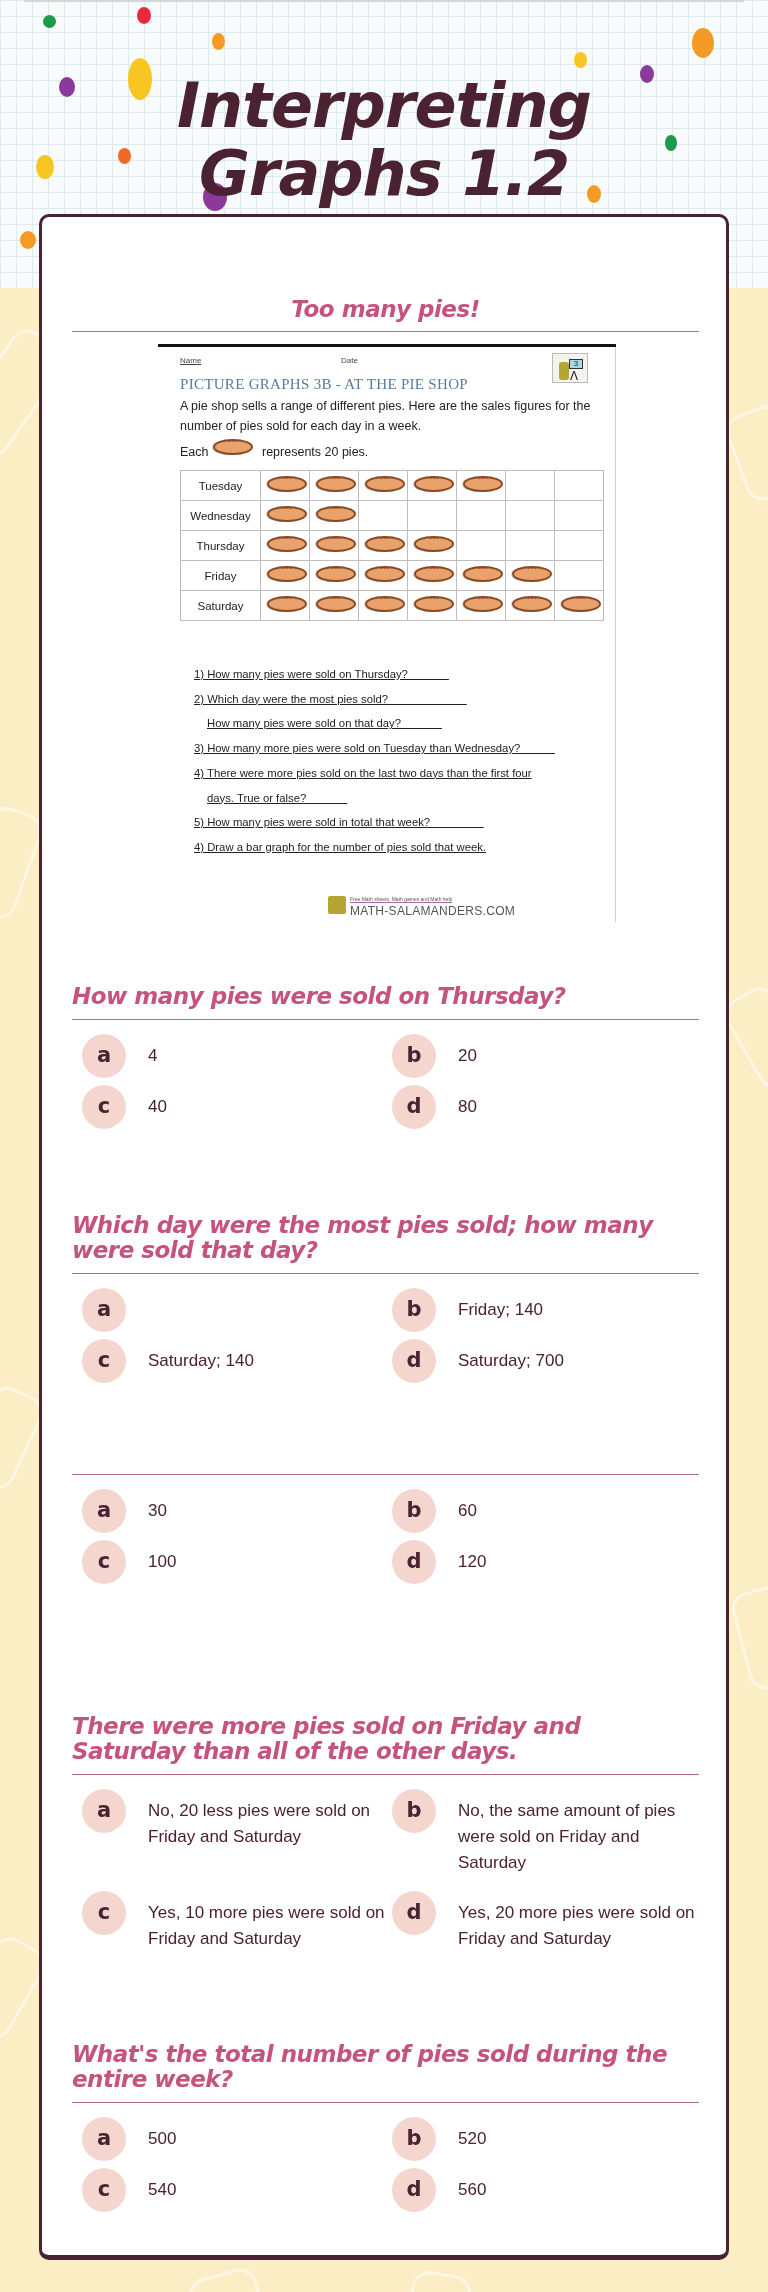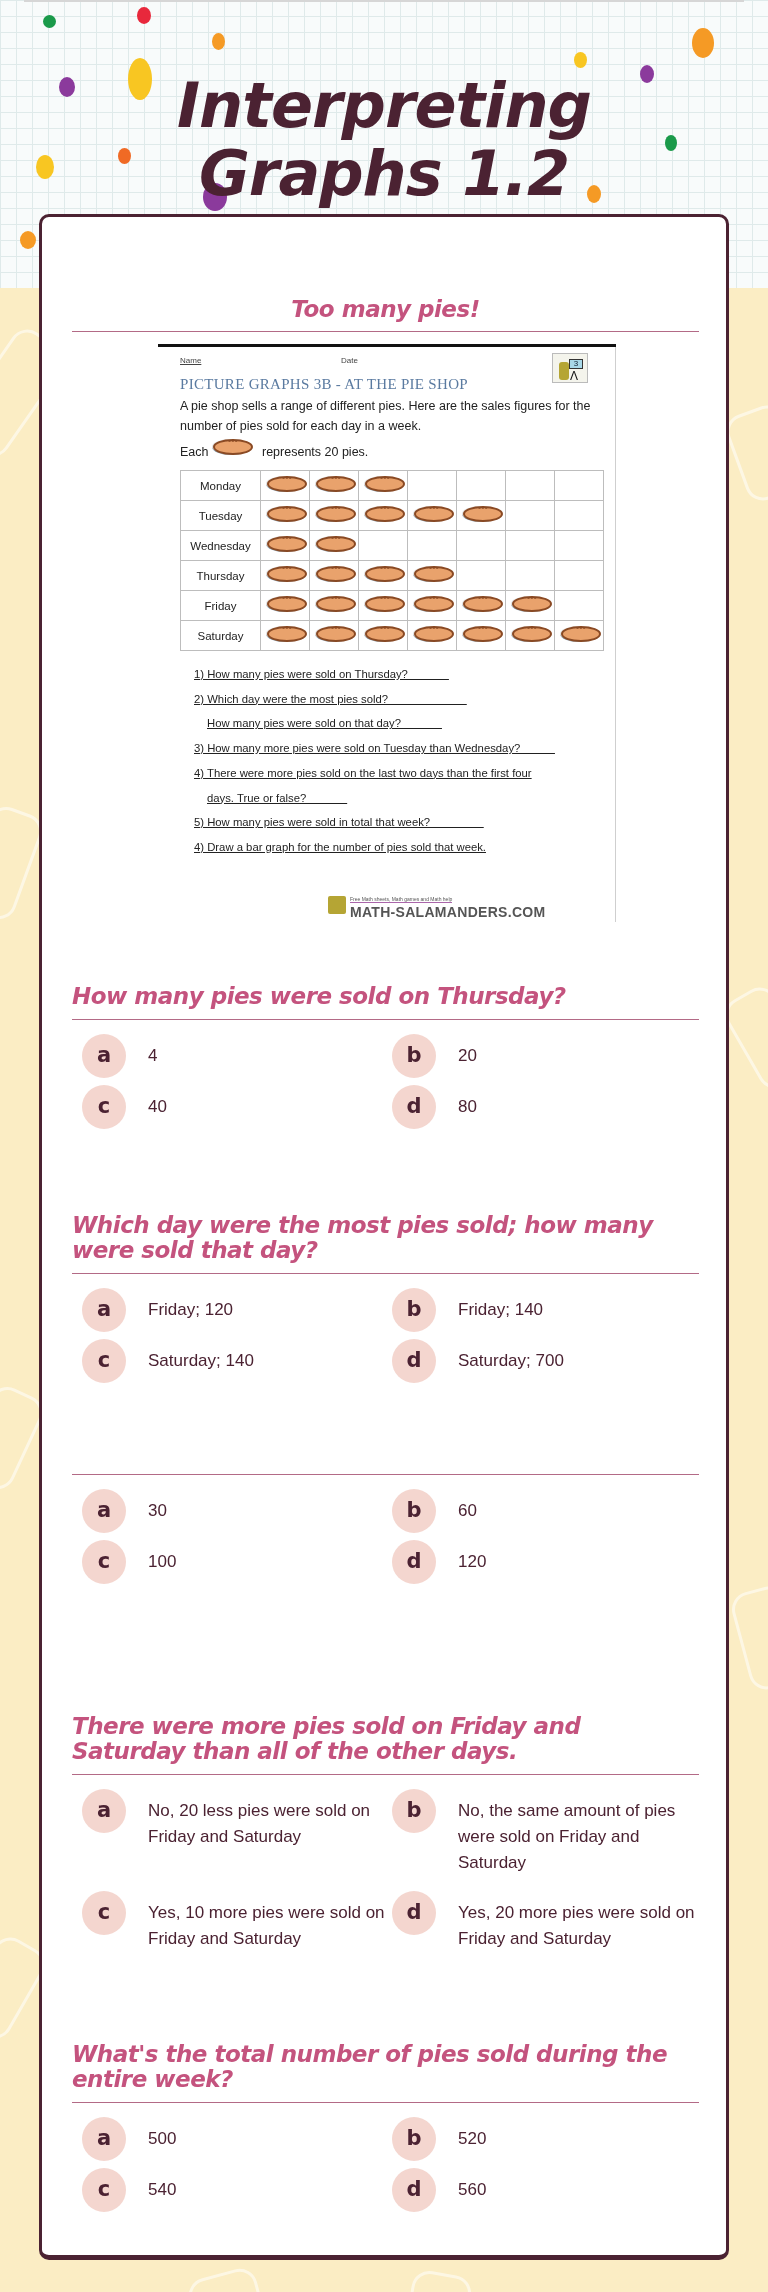--- a/index.html
+++ b/index.html
@@ -78,21 +78,21 @@
   }
   .pie::after {
     content:"~~~"; position:absolute; left:0; width:38px; top:-3px; text-align:center;
     font-size:9px; color:#8a4a24; letter-spacing:-2px;
   }
   .ws-questions { position:absolute; left:36px; top:318px; font-size:11.3px; color:#222; line-height:24.7px;text-decoration:underline; }
   .ws-questions .indent { padding-left:13px; }
   .ws-footer { position:absolute; left:170px; top:552px; width:120px; height:18px; }
   .ws-footer .lg { position:absolute; left:0; top:0; width:18px; height:18px; background:#b5a534; border-radius:2px; }
   .ws-footer .tx1 { position:absolute; left:22px; top:0; font-size:5px; color:#555; border-bottom:1px solid #aa66aa; white-space:nowrap; }
-  .ws-footer .tx2 { position:absolute; left:22px; top:8px; font-size:14px; font-weight:bold; color:#555; white-space:nowrap; letter-spacing:0.3px; }
+  .ws-footer .tx2 { position:absolute; left:22px; top:8px; font-size:12px; font-weight:normal; color:#555; white-space:nowrap; letter-spacing:0.3px; }
 
   .options { position: relative; margin-top: 14px; }
   .opt { position: absolute; width: 310px; display:flex; align-items:flex-start; }
   .badge {
     width: 44px; height: 44px; border-radius: 50%; background: #f4d6cf;
     flex: 0 0 44px; text-align:center; line-height:42px;
     font-family: "DejaVu Sans", sans-serif; font-size: 21px; color: #4b2232;
     font-weight: bold;
   }
   .opt-text {
@@ -156,30 +156,20 @@
     <div class="ws-heading">PICTURE GRAPHS 3B - AT THE PIE SHOP</div>
     <div class="ws-intro">A pie shop sells a range of different pies. Here are the sales figures for the number of pies sold for each day in a week.</div>
     <div class="ws-key">
       <span>Each</span>
       <span class="pie"></span>
       <span class="rep">represents 20 pies.</span>
     </div>
     <table class="ws-table">
       <tbody id="ws-tbody">
           <tr>
-            <td class="day">Monday</td>
-            <td class="cell"><span class="pie"></span></td>
-            <td class="cell"><span class="pie"></span></td>
-            <td class="cell"><span class="pie"></span></td>
-            <td class="cell"></td>
-            <td class="cell"></td>
-            <td class="cell"></td>
-            <td class="cell"></td>
-          </tr>
-          <tr>
             <td class="day">Tuesday</td>
             <td class="cell"><span class="pie"></span></td>
             <td class="cell"><span class="pie"></span></td>
             <td class="cell"><span class="pie"></span></td>
             <td class="cell"><span class="pie"></span></td>
             <td class="cell"><span class="pie"></span></td>
             <td class="cell"></td>
             <td class="cell"></td>
           </tr>
           <tr>
@@ -263,21 +253,20 @@
       </div>
     </div>
   </div>
 
   <div class="section" style="top:996px;">
     <div class="section-title">Which day were the most pies sold; how many were sold that day?</div>
     <div class="rule"></div>
     <div class="options" style="height:100px;">
       <div class="opt" style="left:10px;top:0;">
         <div class="badge">a</div>
-        <div class="opt-text">Friday; 120</div>
       </div>
       <div class="opt" style="left:320px;top:0;">
         <div class="badge">b</div>
         <div class="opt-text">Friday; 140</div>
       </div>
       <div class="opt" style="left:10px;top:51px;">
         <div class="badge">c</div>
         <div class="opt-text">Saturday; 140</div>
       </div>
       <div class="opt" style="left:320px;top:51px;">

